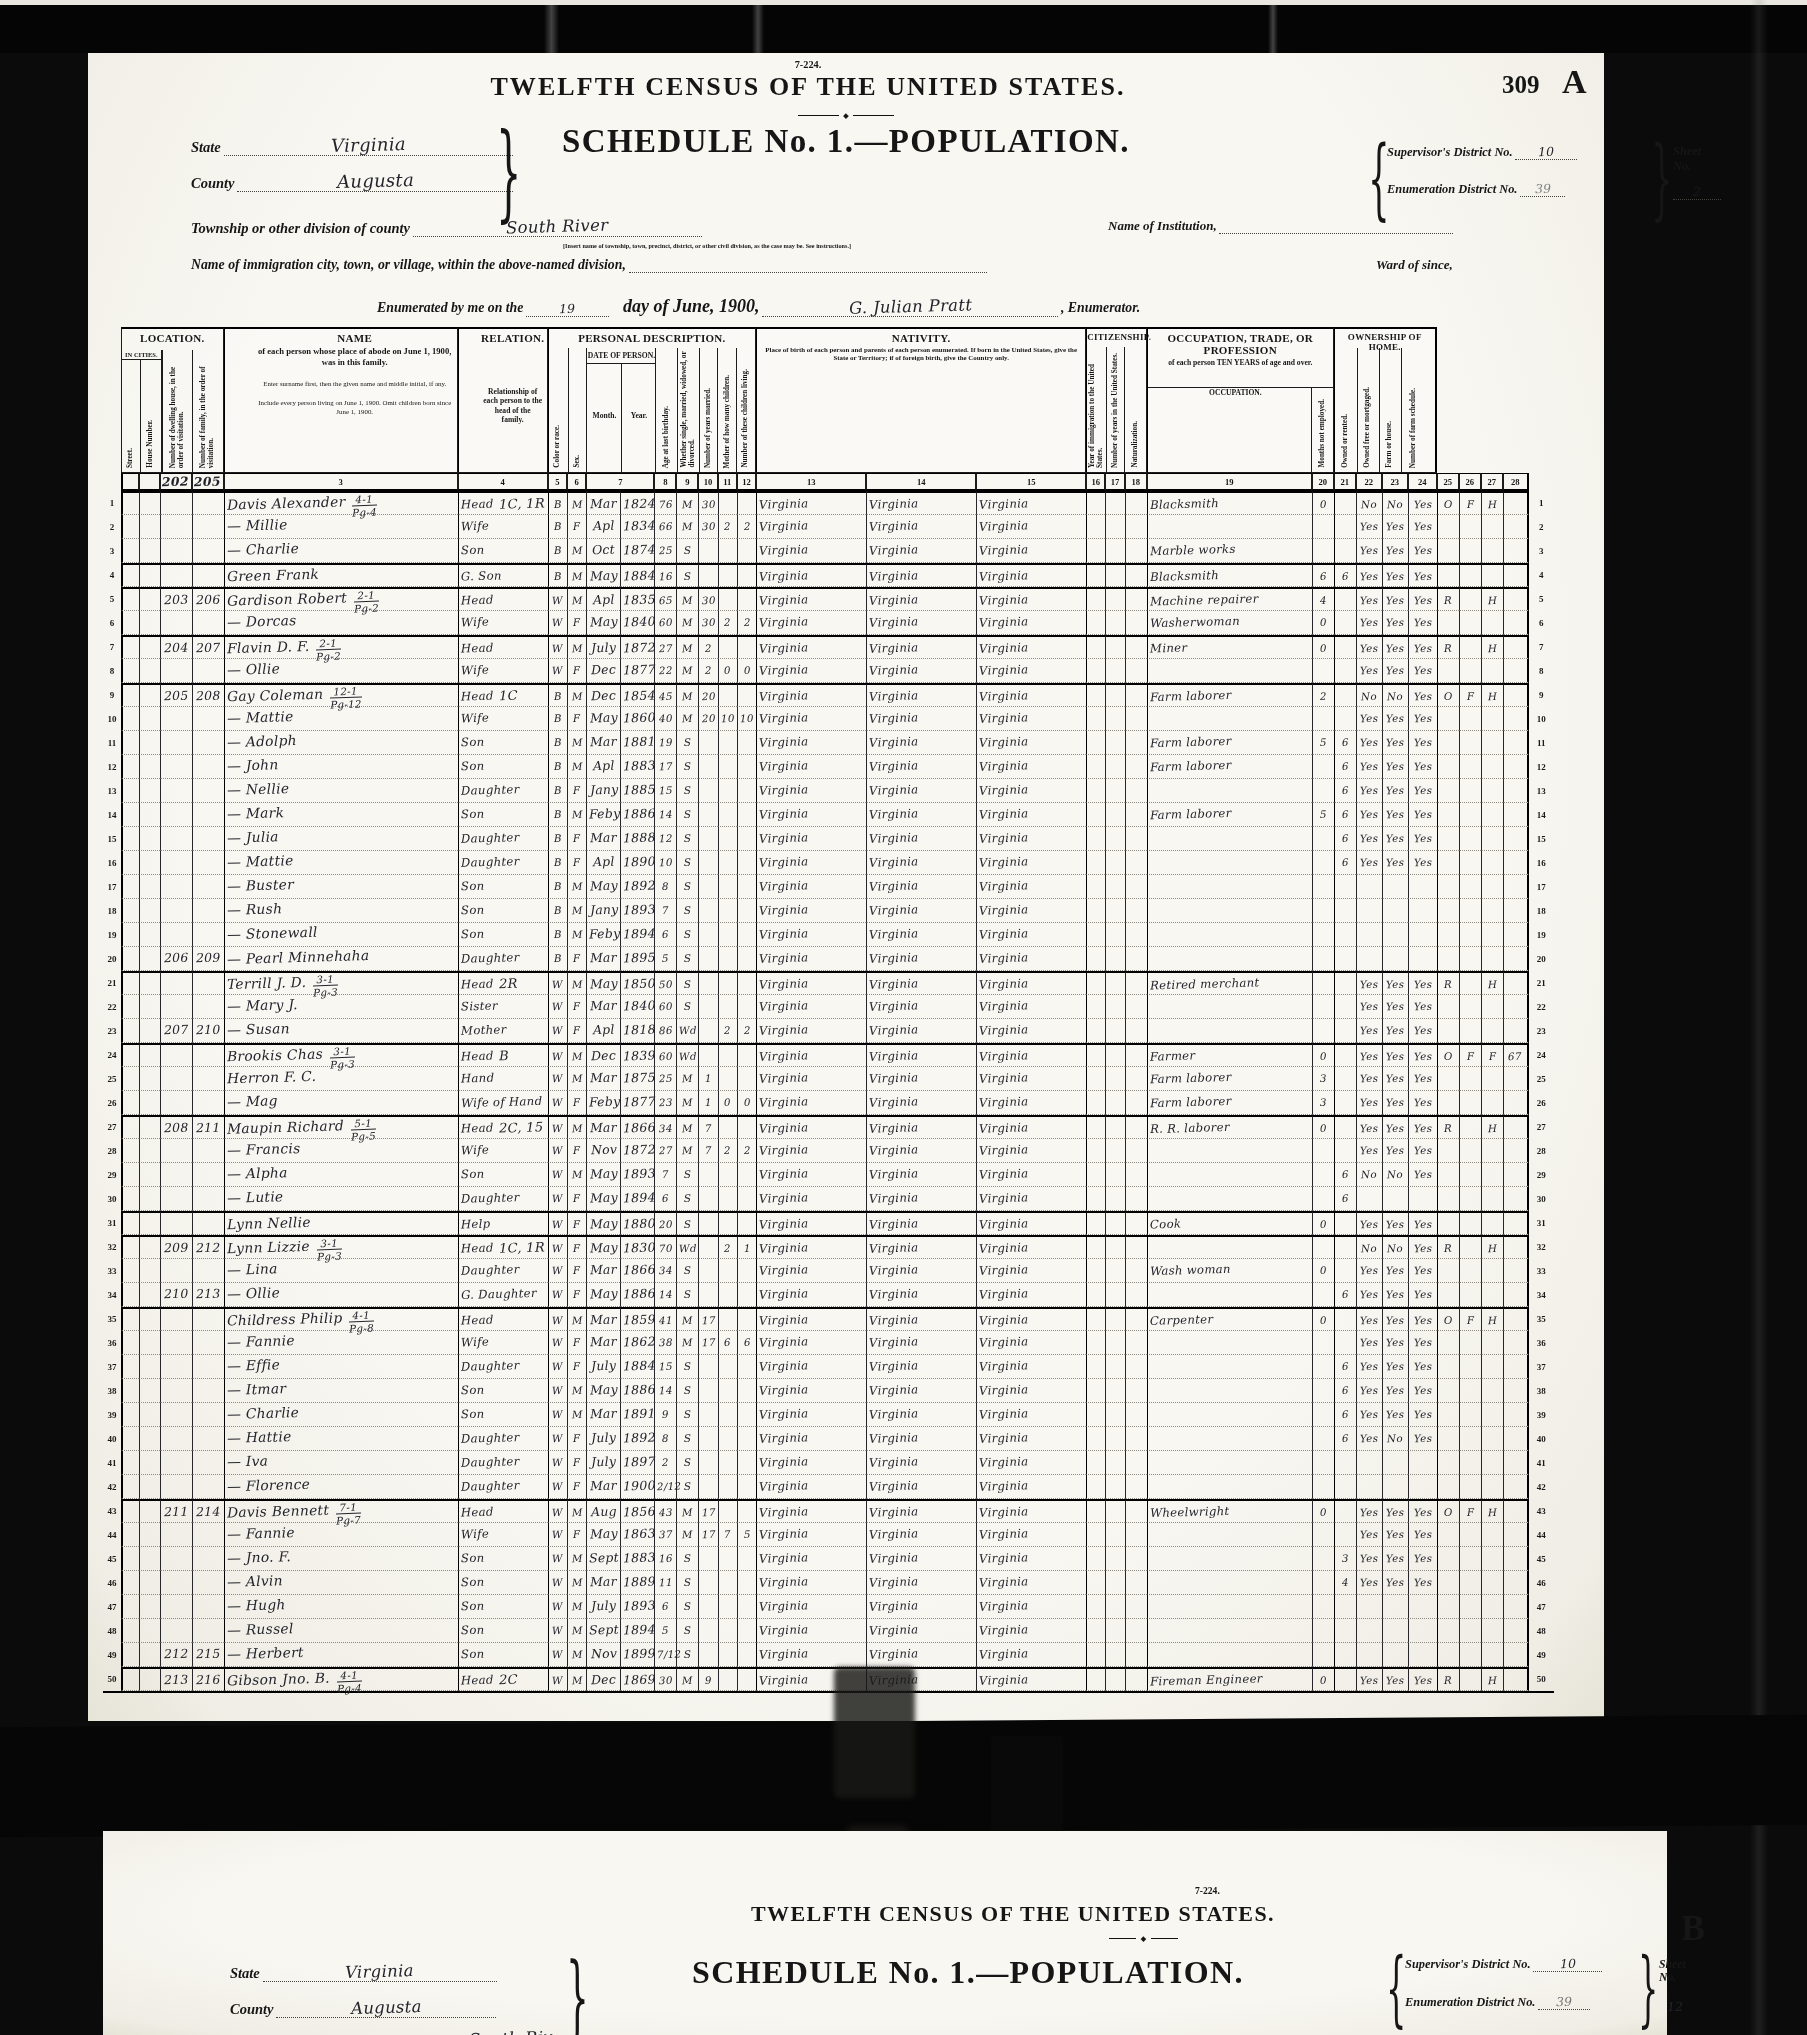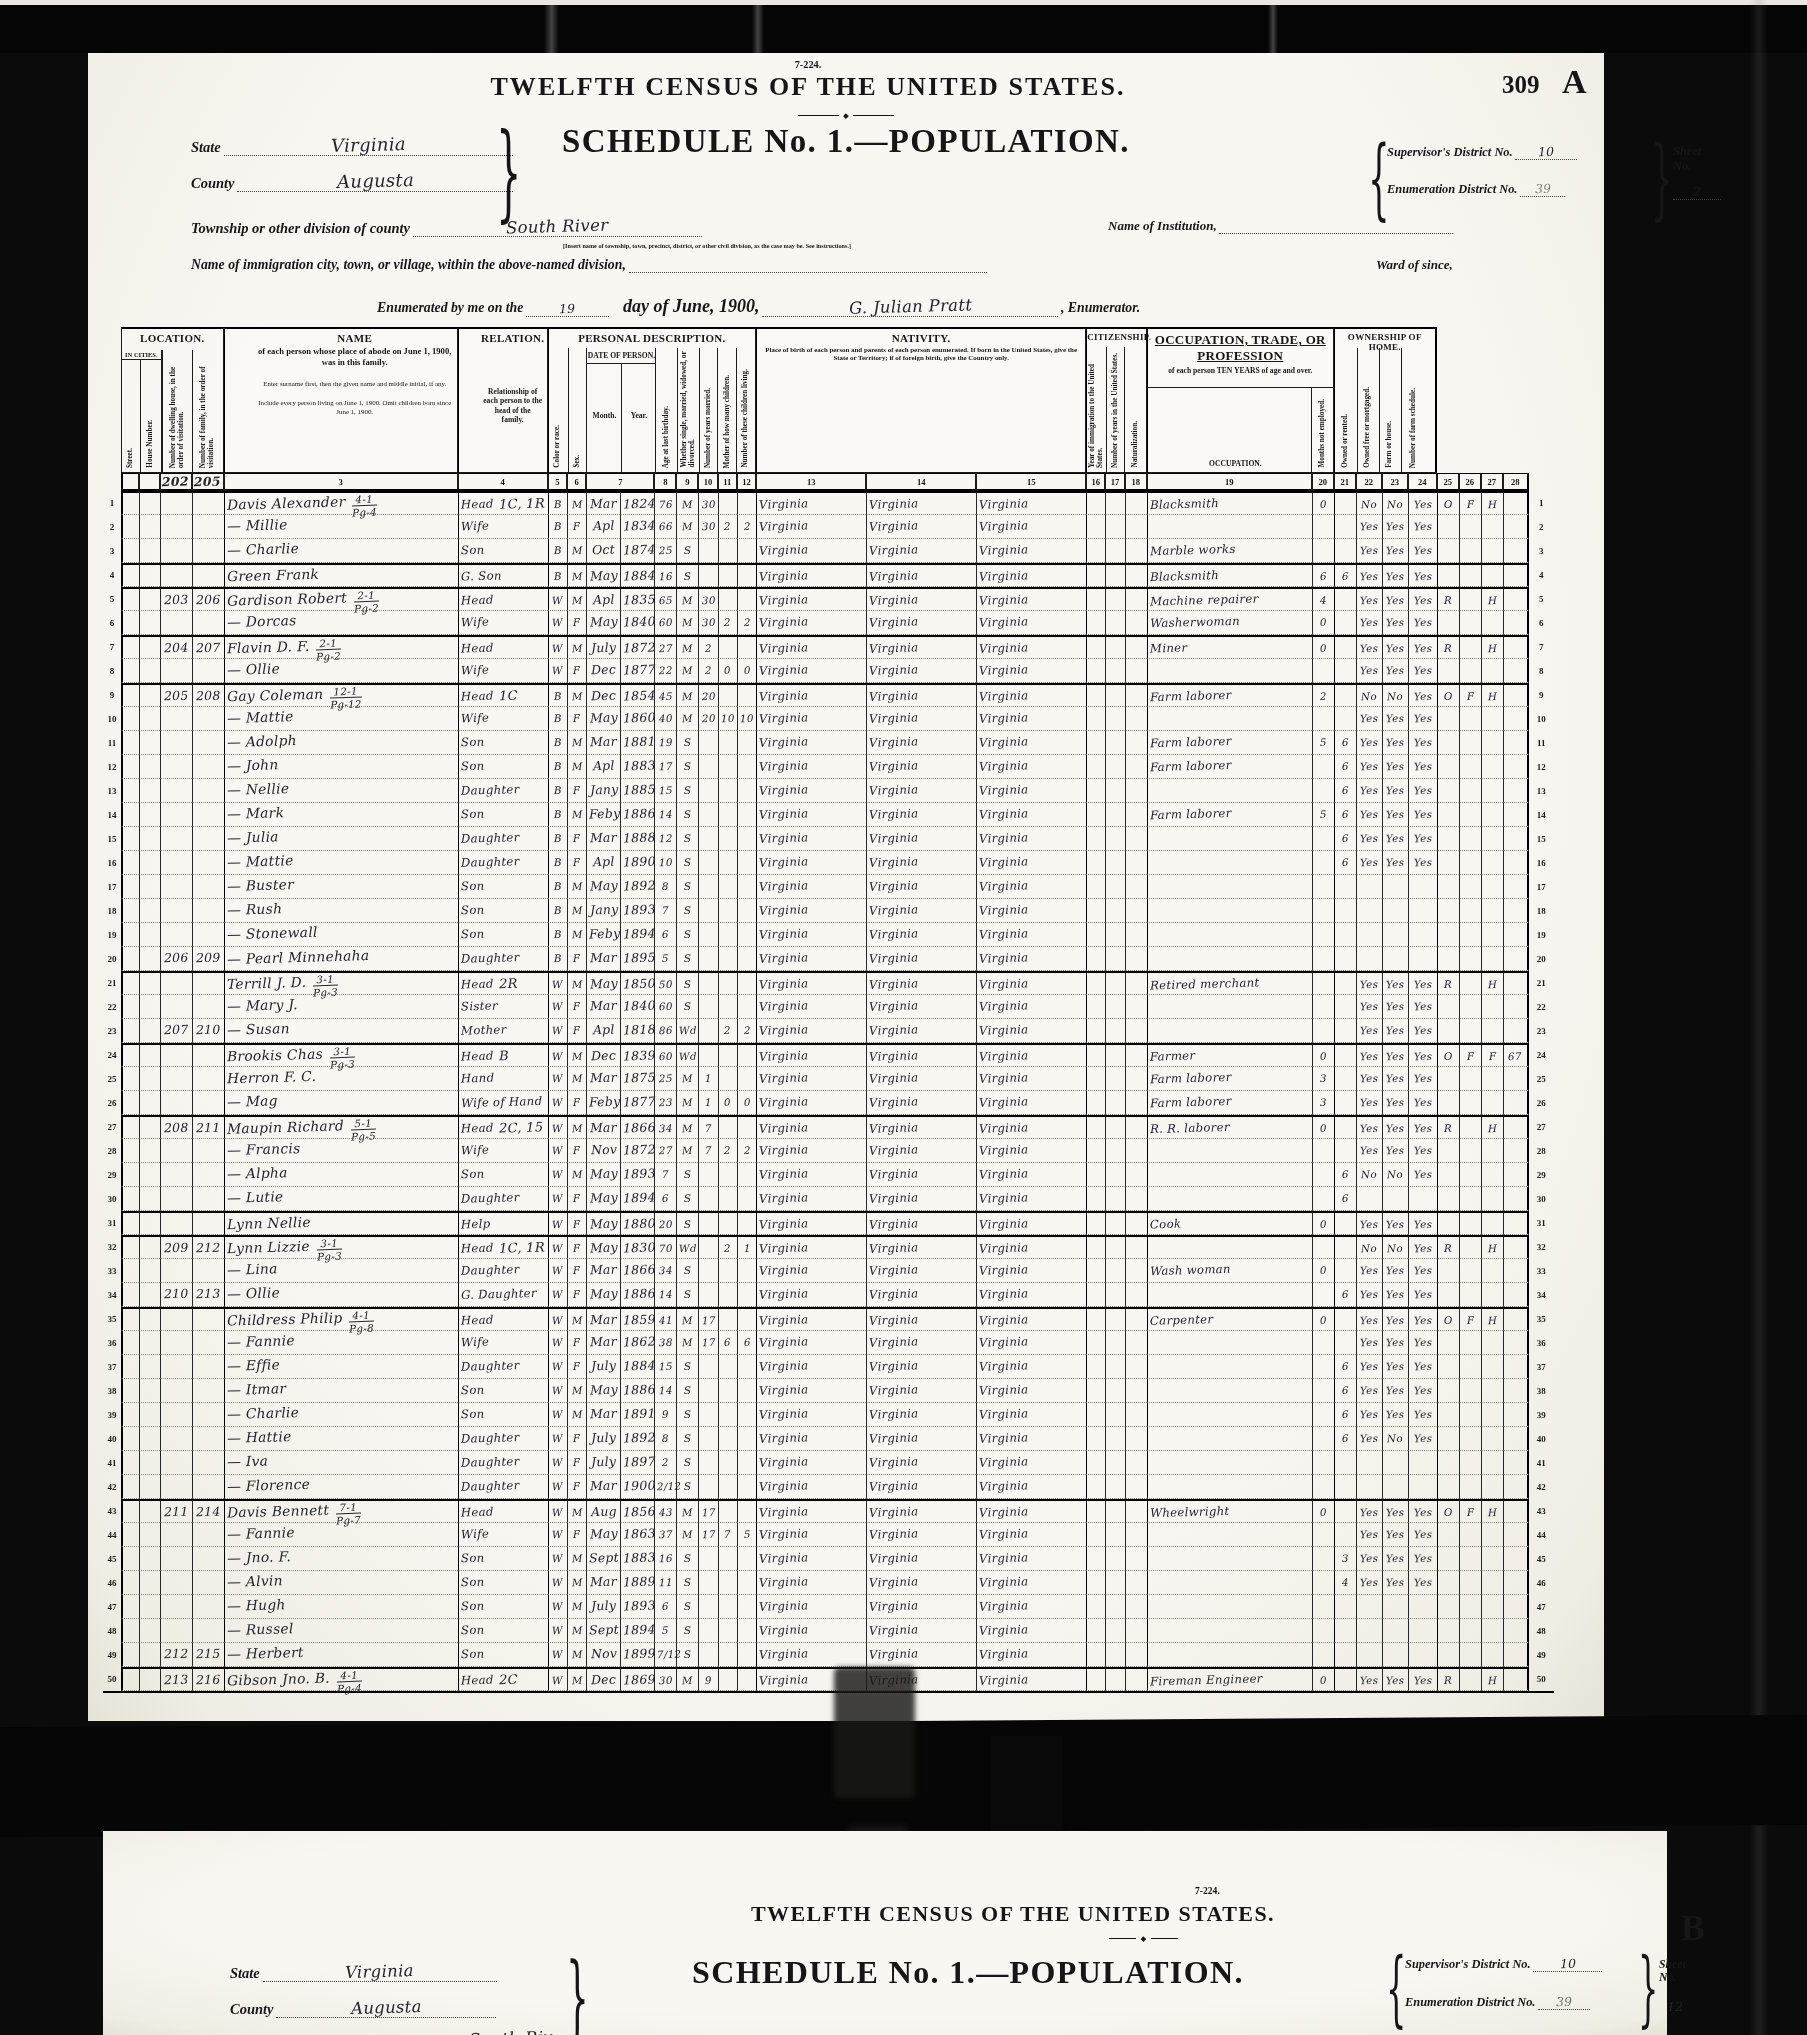--- a/index.html
+++ b/index.html
@@ -256,24 +256,24 @@
           <div class="subcol" style="width:19.3px;">
               <span class="vt">Number of years in the United States.</span>
             </div>
           <div class="subcol" style="width:22px;">
               <span class="vt">Naturalization.</span>
             </div>
         </div>
       </div>
 
       <div class="hcell" style="grid-column:span 2;border-left:1.4px solid #000;">
-        <div class="g-title" style="font-size:13px;text-decoration:underline;">OCCUPATION, TRADE, OR PROFESSION</div>
+        <div class="g-title" style="font-size:11px;">OCCUPATION, TRADE, OR PROFESSION</div>
         <div class="desc" style="font-weight:bold;font-size:7.6px;">of each person TEN YEARS of age and over.</div>
         <div class="g-body" style="top:58px;border-top:0.7px solid #1c1c1c;">
-          <div class="subcol" style="width:165px;align-items:flex-end;padding-left:12px;">
+          <div class="subcol" style="width:165px;align-items:flex-start;padding-left:12px;">
               <span class="sub-label">OCCUPATION.</span>
             </div>
           <div class="subcol" style="width:22px;">
               <span class="vt">Months not employed.</span>
             </div>
         </div>
       </div>
 
 
       <div class="hcell frameR" style="grid-column:span 4;border-left:1.4px solid #000;">

